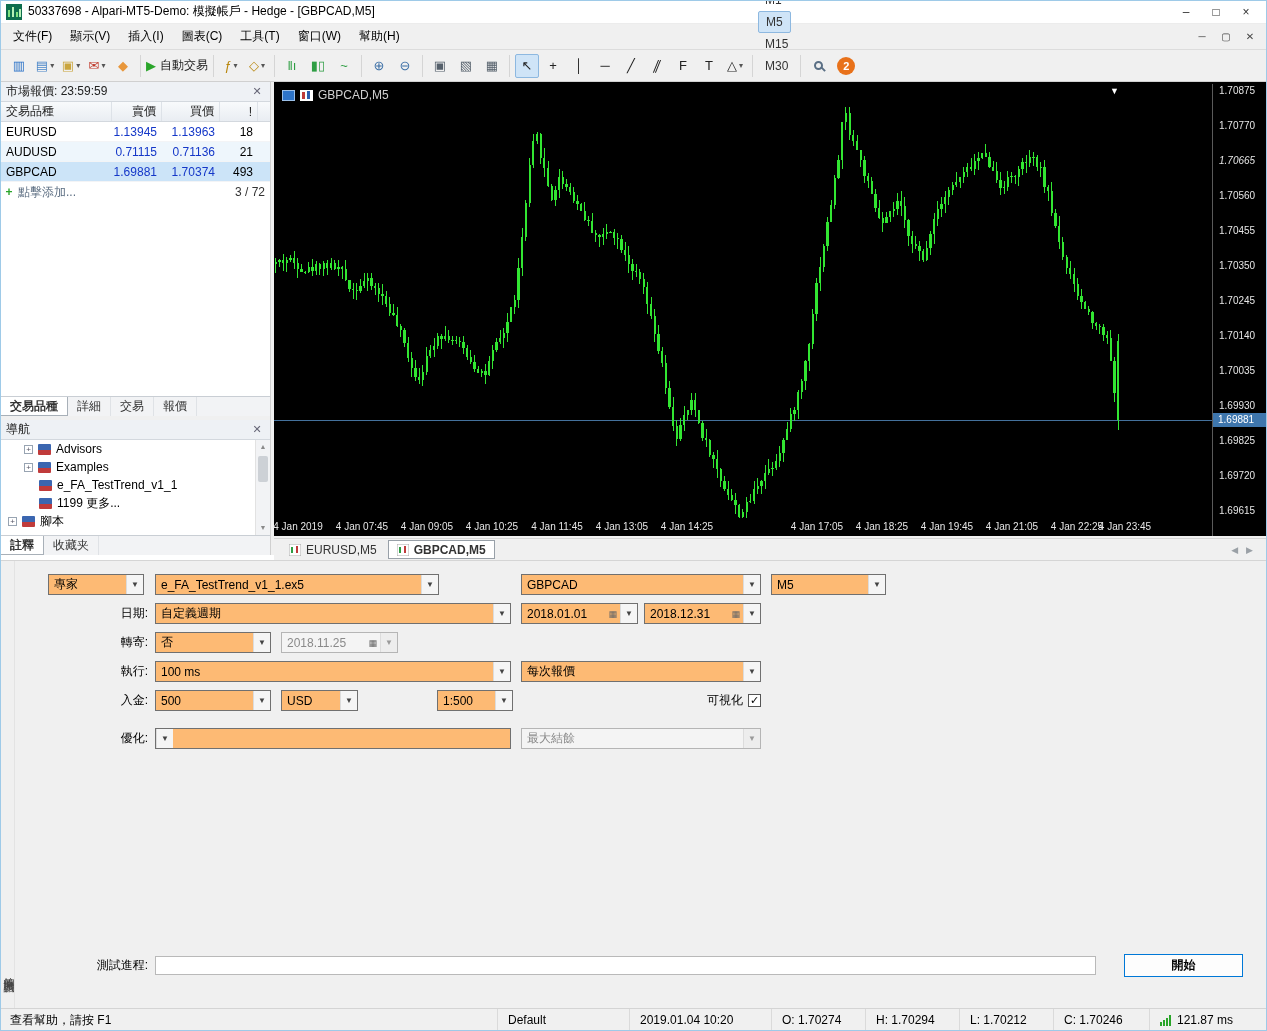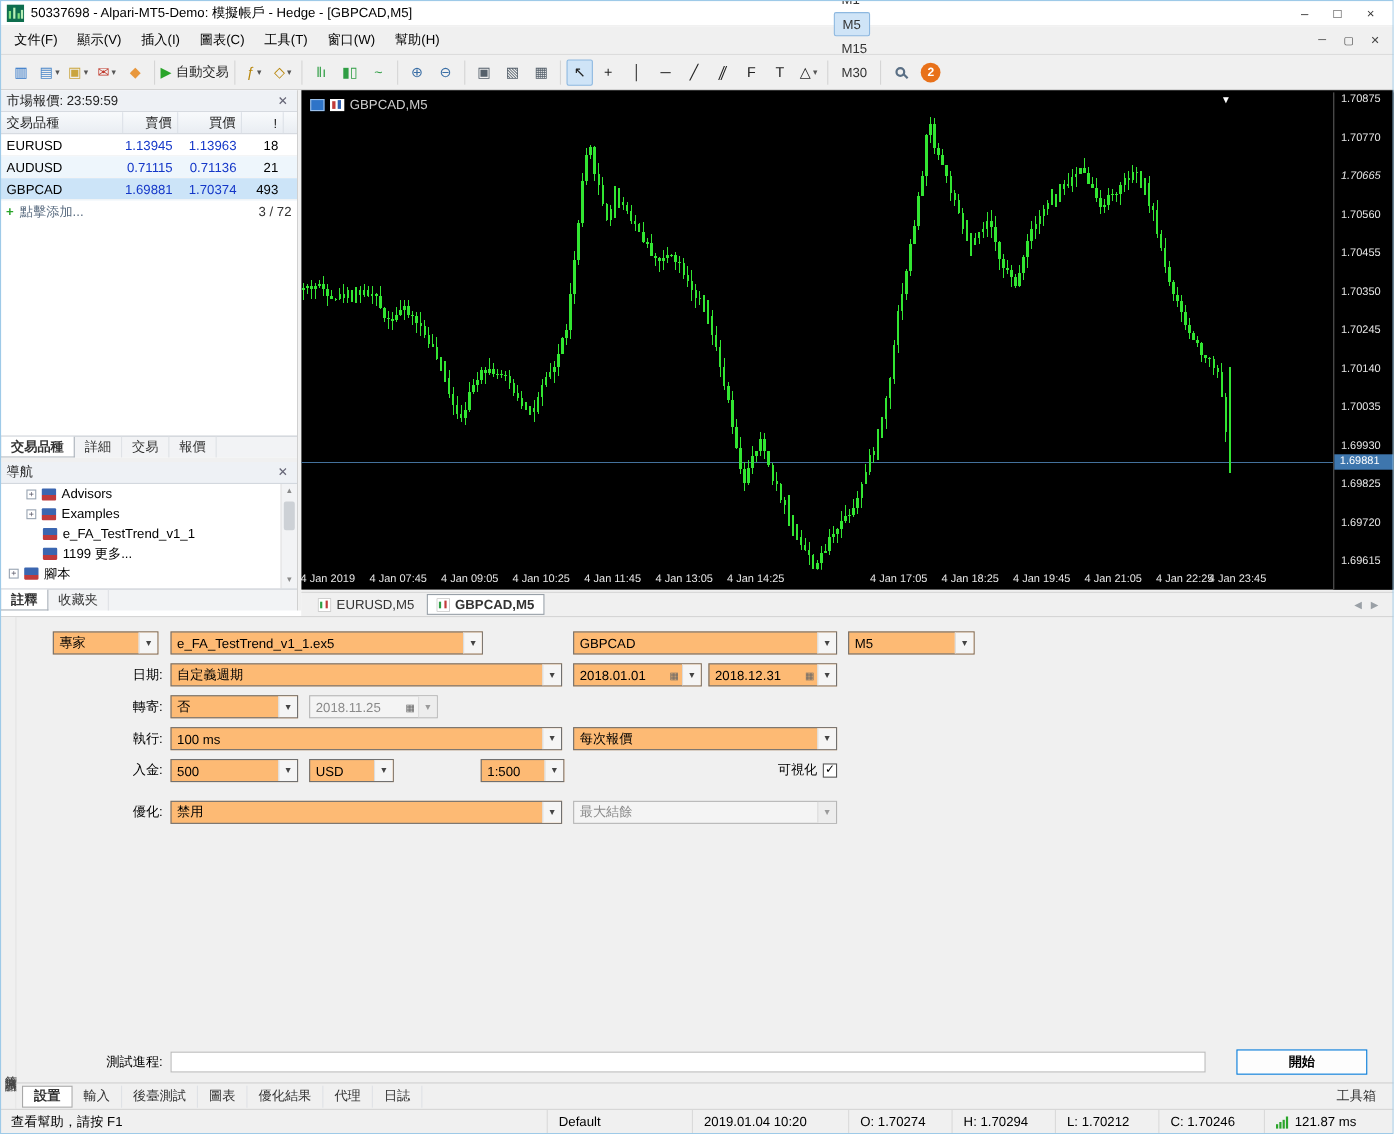--- a/index.html
+++ b/index.html
@@ -949,42 +949,31 @@
     <span class="val">1:500</span>
       <span class="arr">▼</span>
   </div>
   <div class="vis-wrap" style="left:561px;top:129px;width:200px;">
     <span>可視化</span>
     <span class="check checked"></span>
   </div>
 
   <span class="flabel" style="top:167px;">優化:</span>
   <div class="combo" style="left:155px;top:167px;width:356px;">
-    <span class="val">禁用</span>
       <span class="arr">▼</span>
   </div>
   <div class="combo disabled" style="left:521px;top:167px;width:240px;">
     <span class="val">最大結餘</span>
       <span class="arr">▼</span>
   </div>
 
   <span class="flabel" style="top:394px;">測試進程:</span>
   <div class="progress" style="left:155px;top:395px;width:941px;"></div>
   <div class="start-btn" style="left:1124px;top:393px;width:119px;">開始</div>
 
-  <div class="tester-tabs">
-    <span class="ttab active">設置</span>
-    <span class="ttab">輸入</span>
-    <span class="ttab">後臺測試</span>
-    <span class="ttab">圖表</span>
-    <span class="ttab">優化結果</span>
-    <span class="ttab">代理</span>
-    <span class="ttab">日誌</span>
-    <span class="toolbox-label">工具箱</span>
-  </div>
 </div>
 
 <div id="statusbar">
   <span class="sseg first">查看幫助，請按 F1</span>
   <span class="sseg" style="width:132px;">Default</span>
   <span class="sseg" style="width:142px;">2019.01.04 10:20</span>
   <span class="sseg" style="width:94px;">O: 1.70274</span>
   <span class="sseg" style="width:94px;">H: 1.70294</span>
   <span class="sseg" style="width:94px;">L: 1.70212</span>
   <span class="sseg" style="width:96px;">C: 1.70246</span>

